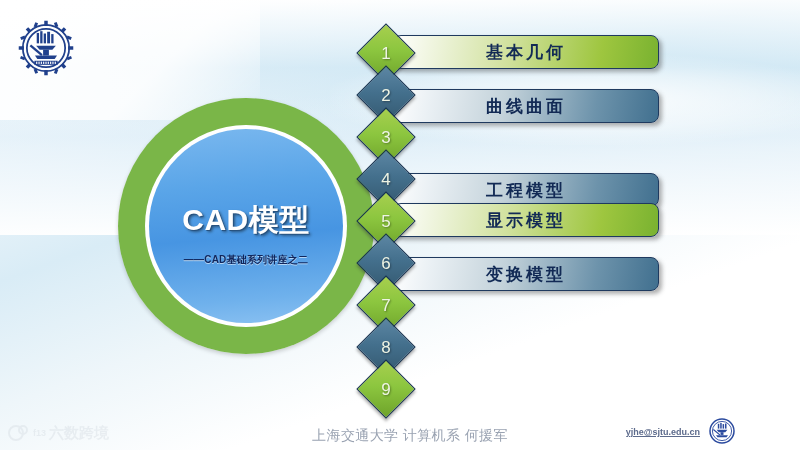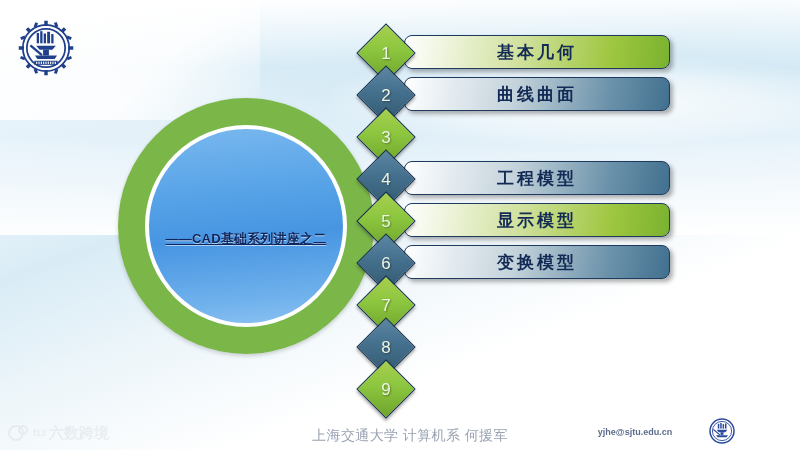--- a/index.html
+++ b/index.html
@@ -55,37 +55,37 @@
   .circle-text{
     position:absolute; inset:0; display:flex; flex-direction:column;
     align-items:center; justify-content:center; padding-top:14px;
   }
   .circle-title{
     font-size:30px; font-weight:bold; color:#ffffff; letter-spacing:0.5px;
     text-shadow:1px 1px 0 #27527f, 2px 2px 3px rgba(0,0,0,.45);
     white-space:nowrap;
   }
   .circle-sub{
-    margin-top:12px; font-size:13px; font-weight:bold; color:#10265c;
+    margin-top:12px; font-size:10px; font-weight:bold; color:#10265c;
     text-shadow:0 1px 0 rgba(255,255,255,.55);
-    white-space:nowrap; letter-spacing:0.2px;text-decoration:underline;
+    white-space:nowrap; letter-spacing:0.2px;
   }
 
   
   .rows{ position:absolute; left:0; top:0; width:800px; height:450px; pointer-events:none; }
   .row{ position:absolute; left:0; height:42px; width:800px; pointer-events:auto; }
 
   .bar{
-    position:absolute; left:404px; top:3px; width:266px; height:34px;
+    position:absolute; left:393px; top:3px; width:266px; height:34px;
     border-radius:8px; border:1px solid #1f3a5f;
     box-shadow:3px 3px 4px rgba(80,80,80,.45);
     display:flex; align-items:center; justify-content:center;
   }
   .bar.green{ background:linear-gradient(100deg,#ffffff 0%,#eef4dc 16%,#cfe09a 45%,#9ec63f 78%,#79b230 100%); }
-  .bar.blue { background:linear-gradient(100deg,#ffffff 0%,#eaf0f4 14%,#c3d2da 42%,#6d93ab 76%,#41708f 100%); }
+  .bar.blue { background:linear-gradient(100deg,#ffffff 0%,#eaf0f4 14%,#c3d2da 42%,#6d93ab 76%,#41708f 100%);margin-top:12px; }
 
   .bar-label{ font-size:17px; font-weight:bold; color:#122a55; letter-spacing:3px; white-space:nowrap; }
   .bar-label.accent{ color:#ef1212; }
 
   .diamond{
     position:absolute; left:365px; top:0px; width:42px; height:42px;
     transform:rotate(45deg);
     border:1px solid #16314f;
     box-shadow:2px 2px 3px rgba(60,60,60,.4);
   }
@@ -100,22 +100,23 @@
   }
 
   
   .footer-credit{
     position:absolute; left:300px; top:427px; width:220px;
     font-size:14px; color:#9aa3b2; text-align:center; white-space:nowrap;
     letter-spacing:0.4px;
   }
   .footer-email{
     position:absolute; left:570px; top:427px; width:130px;
-    font-size:9px; color:#5d6b8c; text-align:center; white-space:nowrap;
+    font-size:9px; color:#5d6b8c; text-align:right; white-space:nowrap;
     font-weight:bold;
+    text-decoration:underline;
   }
   .watermark{
     position:absolute; left:8px; top:420px; height:26px;
     display:flex; align-items:center; gap:3px; opacity:.35;
   }
   .wm-text{ font-size:15px; font-weight:bold; color:#cfd6dd; letter-spacing:0px; }
   .wm-sub{ font-size:9px; font-weight:bold; color:#cfd6dd; }
   .logo-br{ position:absolute; left:707px; top:416px; width:30px; height:30px; }
 </style>
 </head>
@@ -179,20 +180,21 @@
       <rect x="65" y="73.5" width="2" height="4"></rect>
     </g>
   </svg>
 </div>
 
 <div class="circle-wrap">
   <div class="ring"></div>
   <div class="ring-inner-stroke"></div>
   <div class="disc"></div>
   <div class="circle-text">
+    <div class="circle-title">CAD模型</div>
     <div class="circle-sub">——CAD基础系列讲座之二</div>
   </div>
 </div>
 
 <div class="rows">
 
   <div class="row" style="top:32px">
     <div class="bar green">
       <span class="bar-label">基本几何</span>
     </div>

